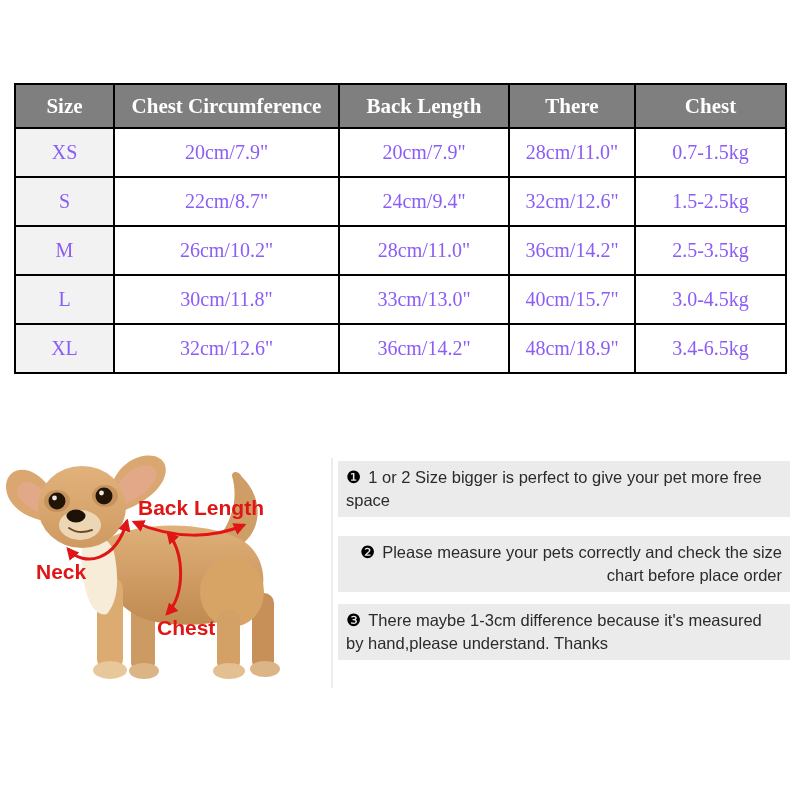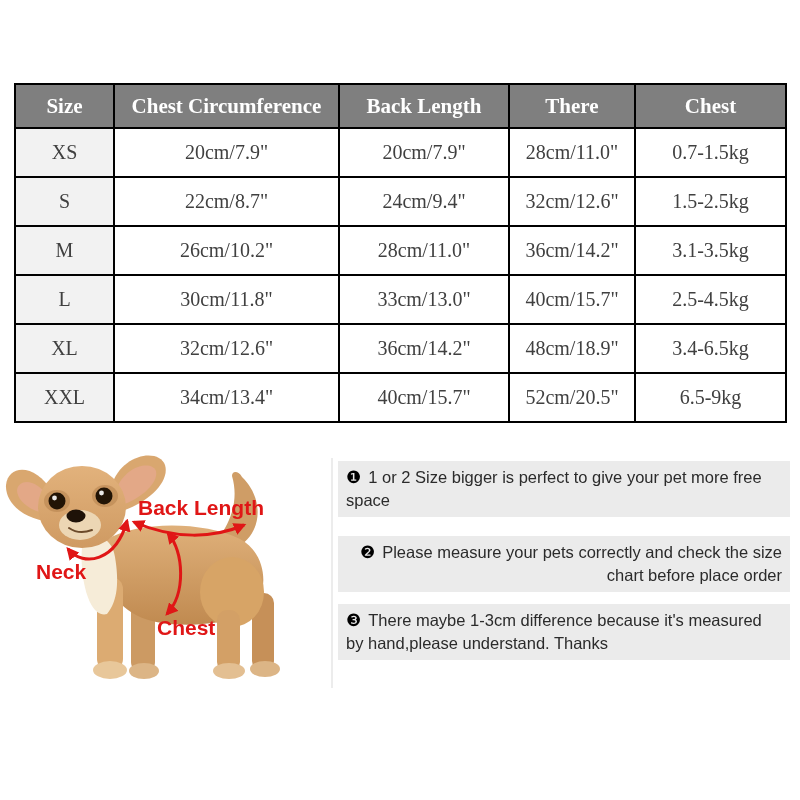--- a/index.html
+++ b/index.html
@@ -15,21 +15,21 @@
     border-radius:7px;
   }
   table.size-table th,table.size-table td{
     border:2px solid #000000;text-align:center;vertical-align:middle;
     overflow:hidden;white-space:nowrap;
   }
   table.size-table th{
     background:#7f7f7f;color:#ffffff;font-weight:bold;font-size:21px;height:40px;
   }
   table.size-table td{
-    background:#ffffff;color:#404040;font-size:20px;height:45px;
+    background:#ffffff;color:#8b5cf6;font-size:20px;height:45px;
   }
   table.size-table td.size-cell{background:#f2f2f2;}
   
   .dog-wrap{position:absolute;left:0px;top:445px;width:335px;height:250px;}
   .photo-edge{position:absolute;left:331px;top:458px;width:2px;height:230px;background:#ececec;}
   
   .note{
     position:absolute;left:338px;width:452px;
     background:#ebebeb;color:#2b2b2b;
     font-size:16.5px;line-height:22px;
@@ -75,42 +75,35 @@
         <td>22cm/8.7"</td>
         <td>24cm/9.4"</td>
         <td>32cm/12.6"</td>
         <td>1.5-2.5kg</td>
       </tr>
       <tr>
         <td class="size-cell">M</td>
         <td>26cm/10.2"</td>
         <td>28cm/11.0"</td>
         <td>36cm/14.2"</td>
-        <td>3.1-3.5kg</td>
+        <td>2.5-3.5kg</td>
       </tr>
       <tr>
         <td class="size-cell">L</td>
         <td>30cm/11.8"</td>
         <td>33cm/13.0"</td>
         <td>40cm/15.7"</td>
-        <td>2.5-4.5kg</td>
+        <td>3.0-4.5kg</td>
       </tr>
       <tr>
         <td class="size-cell">XL</td>
         <td>32cm/12.6"</td>
         <td>36cm/14.2"</td>
         <td>48cm/18.9"</td>
         <td>3.4-6.5kg</td>
-      </tr>
-      <tr>
-        <td class="size-cell">XXL</td>
-        <td>34cm/13.4"</td>
-        <td>40cm/15.7"</td>
-        <td>52cm/20.5"</td>
-        <td>6.5-9kg</td>
       </tr>
     </tbody>
   </table>
 
   <div class="photo-edge"></div>
   <div class="dog-wrap">
     <svg width="335" height="250" viewBox="0 0 335 250" xmlns="http://www.w3.org/2000/svg">
       <defs>
         <linearGradient id="gBody" x1="0" y1="0" x2="0" y2="1">
           <stop offset="0" stop-color="#e3b largo"></stop>

